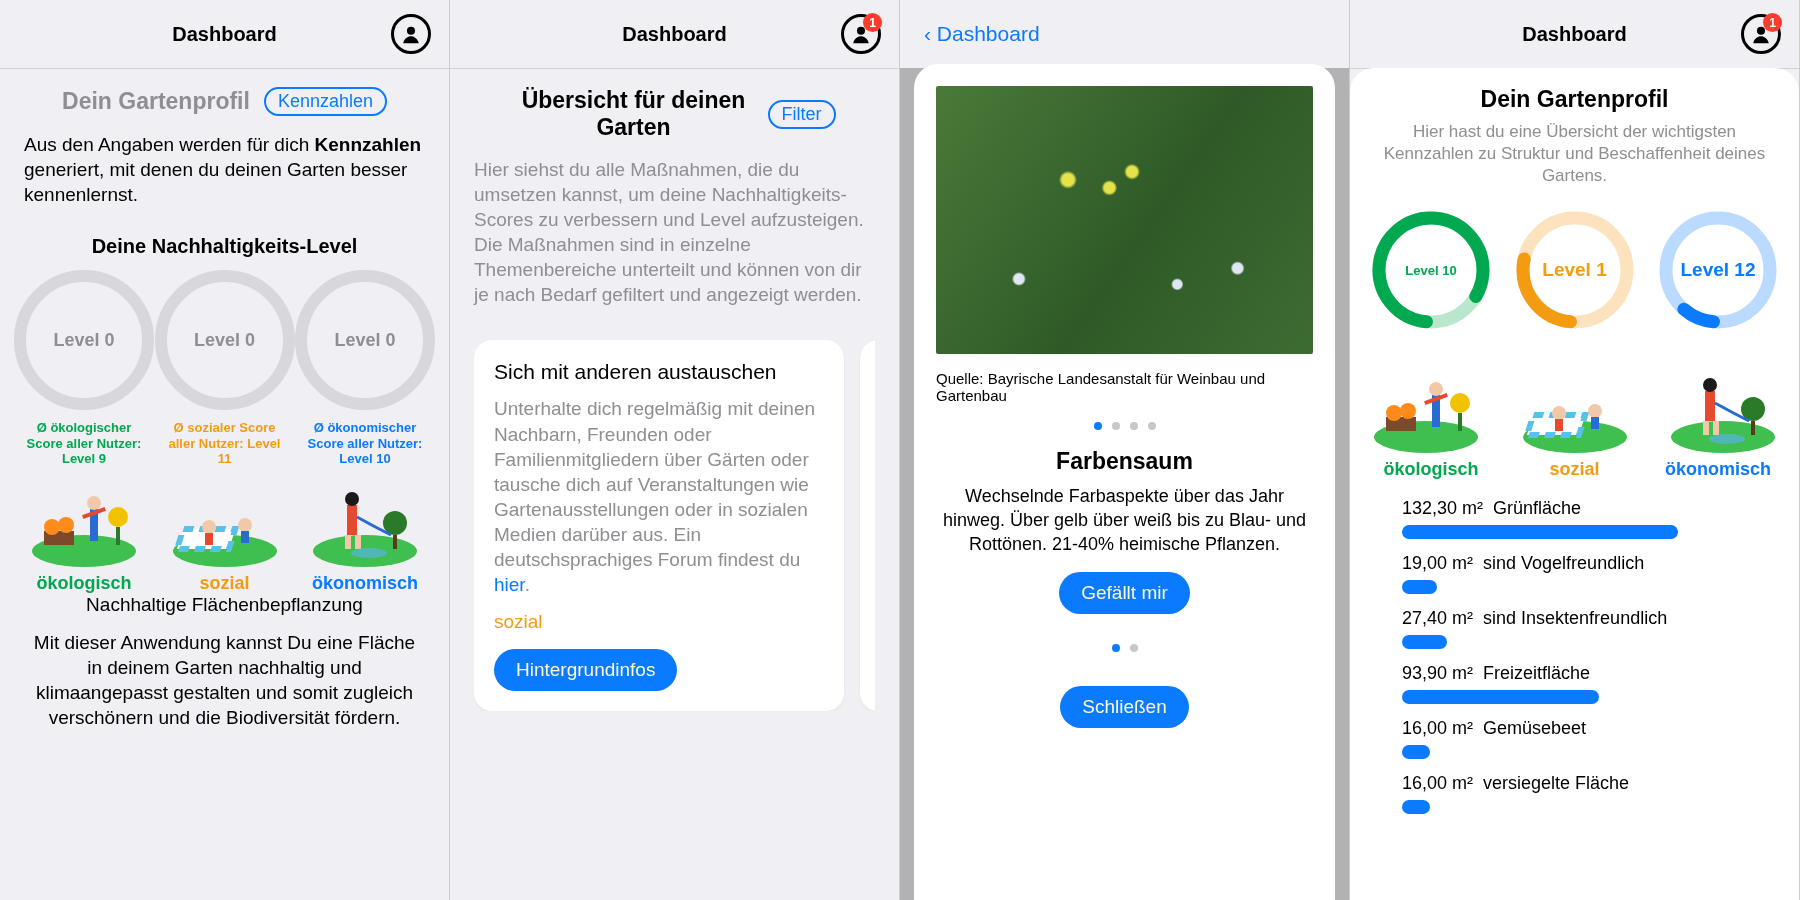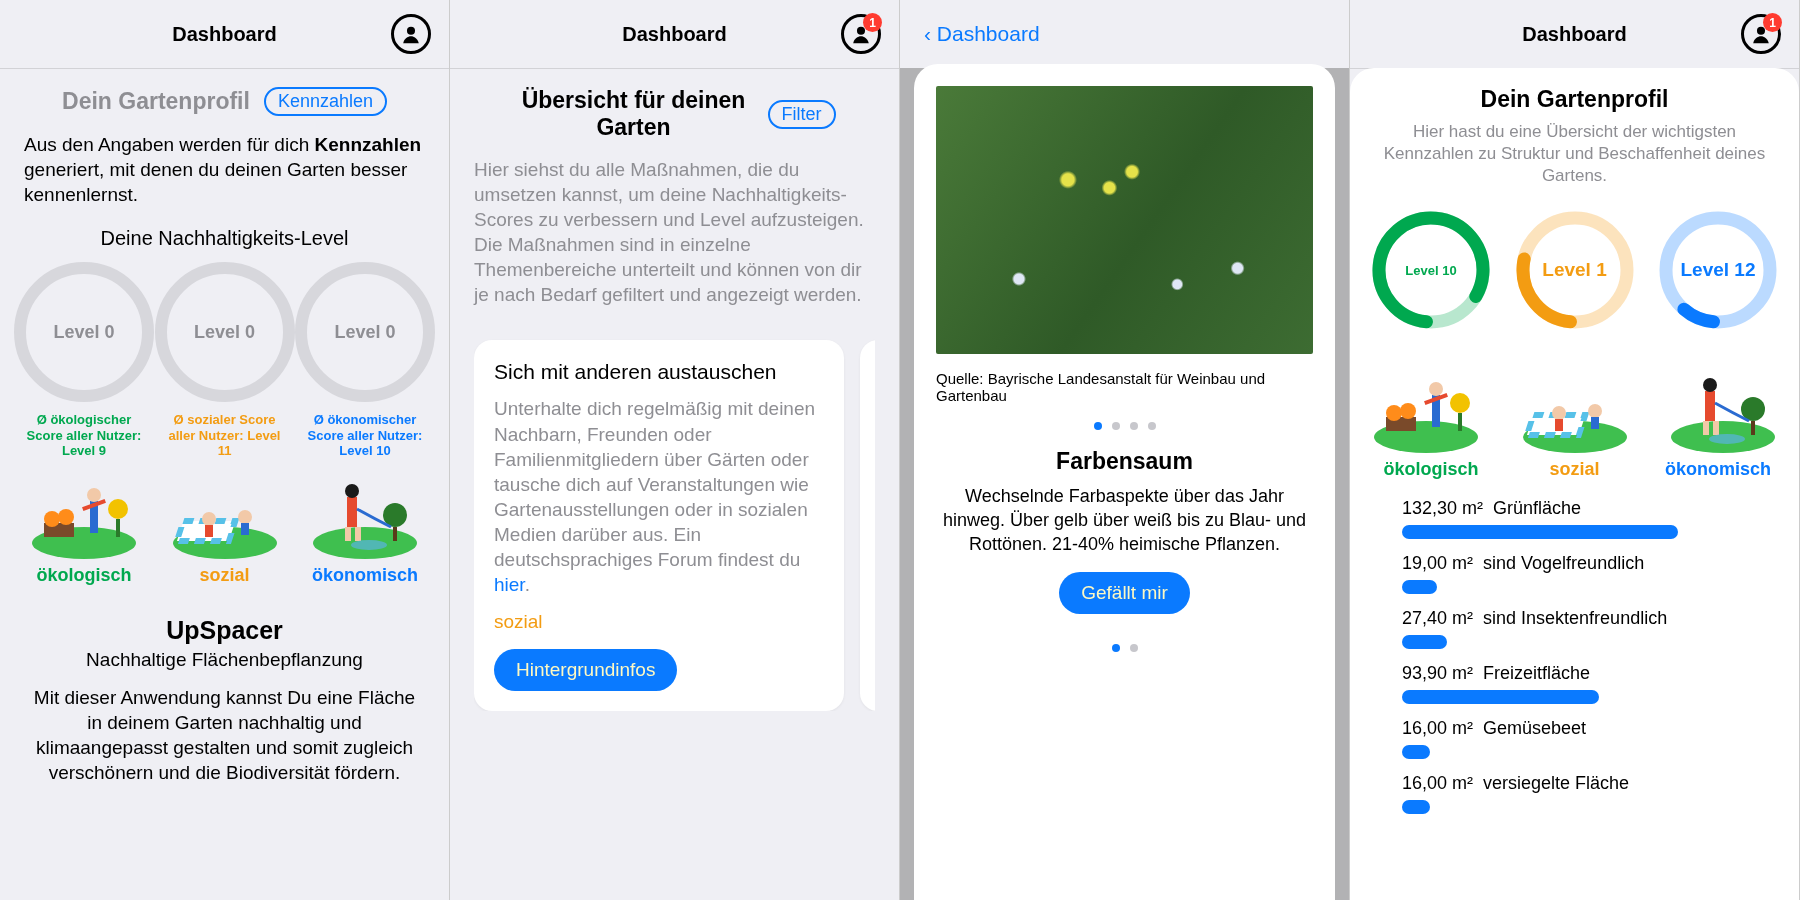--- a/index.html
+++ b/index.html
@@ -8,21 +8,21 @@
   .nav{height:68px;display:flex;align-items:center;justify-content:center;position:relative;background:#efeff4;border-bottom:1px solid rgba(0,0,0,.12);font-size:20px;font-weight:700}
   .nav .back{position:absolute;left:24px;color:#0a7aff;font-weight:400;font-size:21px}
   .nav .avatar{position:absolute;right:18px;width:34px;height:34px;border:3px solid #000;border-radius:50%;display:flex;align-items:center;justify-content:center}
   .nav .avatar svg{width:22px;height:22px}
   .nav .badge{position:absolute;top:-4px;right:-4px;background:#ff3b30;color:#fff;font-size:12px;font-weight:700;width:19px;height:19px;border-radius:50%;display:flex;align-items:center;justify-content:center}
   .scroll{height:832px;overflow:hidden;padding:0 24px;box-sizing:border-box}
   .titleRow{display:flex;align-items:center;justify-content:center;gap:14px;margin-top:18px}
   .titleRow h2{margin:0;font-size:23px;font-weight:700;color:#8e8e93}
   .pill{border:2px solid #0a7aff;color:#0a7aff;border-radius:16px;padding:2px 12px;font-size:18px}
   .lead{font-size:19px;color:#000;line-height:1.32;margin-top:16px}
-  h3.sub{font-size:20px;font-weight:400;text-align:center;margin:20px 0 12px}
+  h3.sub{font-size:20px;font-weight:700;text-align:center;margin:28px 0 12px}
   .rings{display:flex;justify-content:space-between;margin-top:4px}
   .ring{width:120px;display:flex;flex-direction:column;align-items:center}
   .ringCircle{width:116px;height:116px;border-radius:50%;display:flex;align-items:center;justify-content:center;font-size:18px;font-weight:600;color:#8e8e93;position:relative}
   .ringGrey{border:12px solid #d7d7dc}
   .avgtxt{font-size:13px;line-height:1.2;text-align:center;font-weight:700;margin-top:10px}
   .illus{display:flex;justify-content:space-between;margin-top:14px}
   .ill{width:120px;height:86px;display:flex;align-items:center;justify-content:center}
   .catLabels{display:flex;justify-content:space-between;margin-top:6px;font-weight:700;font-size:18px}
   .g{color:#00a84f}.o{color:#f39c12}.b{color:#0a7aff}
   h1.big{font-size:25px;font-weight:800;text-align:center;margin:30px 0 4px}
@@ -132,21 +132,20 @@
               <path d="M52 36 Q70 46 86 54" stroke="#2a6bd1" stroke-width="3" fill="none"></path>
               <ellipse cx="64" cy="72" rx="18" ry="5" fill="#5ab4e0" opacity=".7"></ellipse>
             </svg>
           </div>
         </div>
     <div class="catLabels">
       <span class="g" style="width:120px;text-align:center">ökologisch</span>
       <span class="o" style="width:120px;text-align:center">sozial</span>
       <span class="b" style="width:120px;text-align:center">ökonomisch</span>
     </div>
-    <h1 class="big">UpSpacer</h1>
     <div class="center" style="font-size:19px">Nachhaltige Flächenbepflanzung</div>
     <p class="center" style="font-size:19px;line-height:1.32;margin-top:14px">Mit dieser Anwendung kannst Du eine Fläche in deinem Garten nachhaltig und klimaangepasst gestalten und somit zugleich verschönern und die Biodiversität fördern.</p>
   </div>
 </div>
 
 <div class="phone">
   <div class="nav">
     <span>Dashboard</span>
     <div class="avatar">
       <svg viewBox="0 0 24 24" fill="#000">
@@ -193,20 +192,21 @@
           <div class="dot"></div>
           <div class="dot"></div>
     </div>
     <h2>Farbensaum</h2>
     <p>Wechselnde Farbaspekte über das Jahr hinweg. Über gelb über weiß bis zu Blau- und Rottönen. 21-40% heimische Pflanzen.</p>
     <div style="text-align:center"><span class="btn">Gefällt mir</span></div>
     <div class="dots" style="margin-top:30px">
       <div class="dot on"></div>
           <div class="dot"></div>
     </div>
+    <div style="text-align:center"><span class="btn">Schließen</span></div>
   </div>
 </div>
 
 <div class="phone">
   <div class="dim" style="height:68px;bottom:auto"></div>
   <div class="nav" style="position:relative;z-index:0">
     <span>Dashboard</span>
     <div class="avatar">
       <svg viewBox="0 0 24 24" fill="#000">
             <circle cx="12" cy="8.4" r="4.4"></circle>

